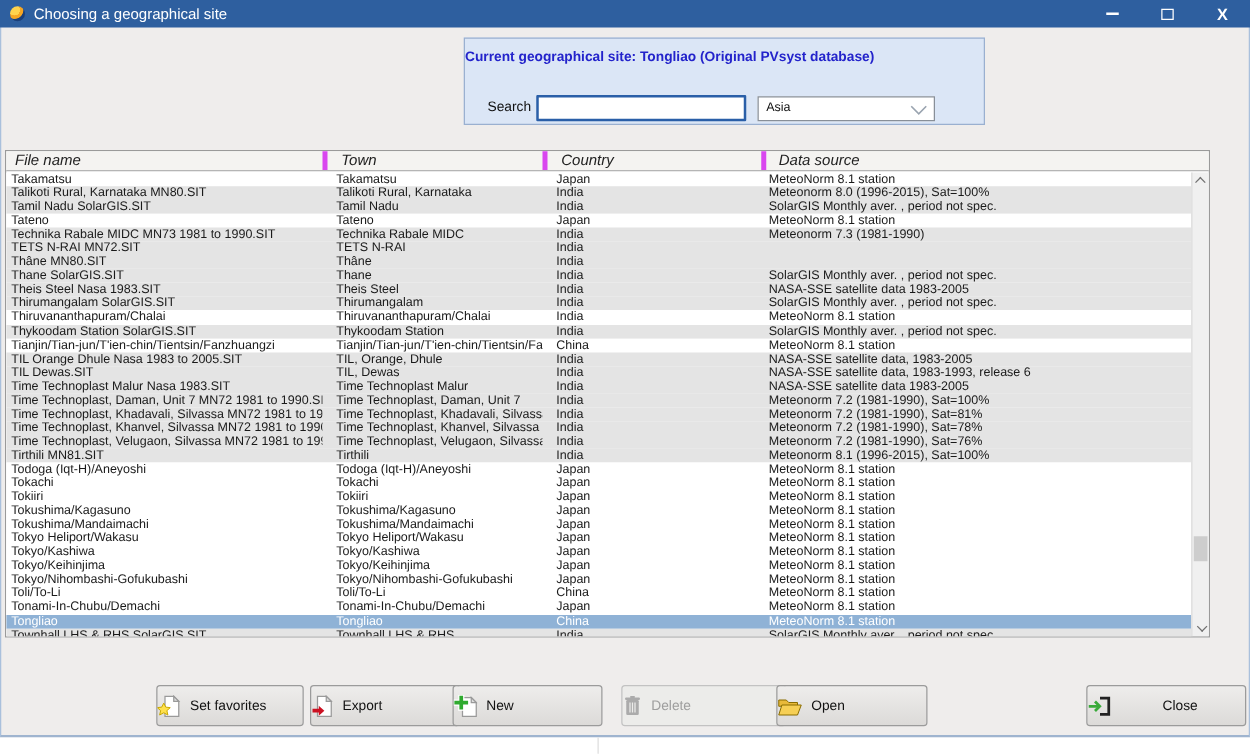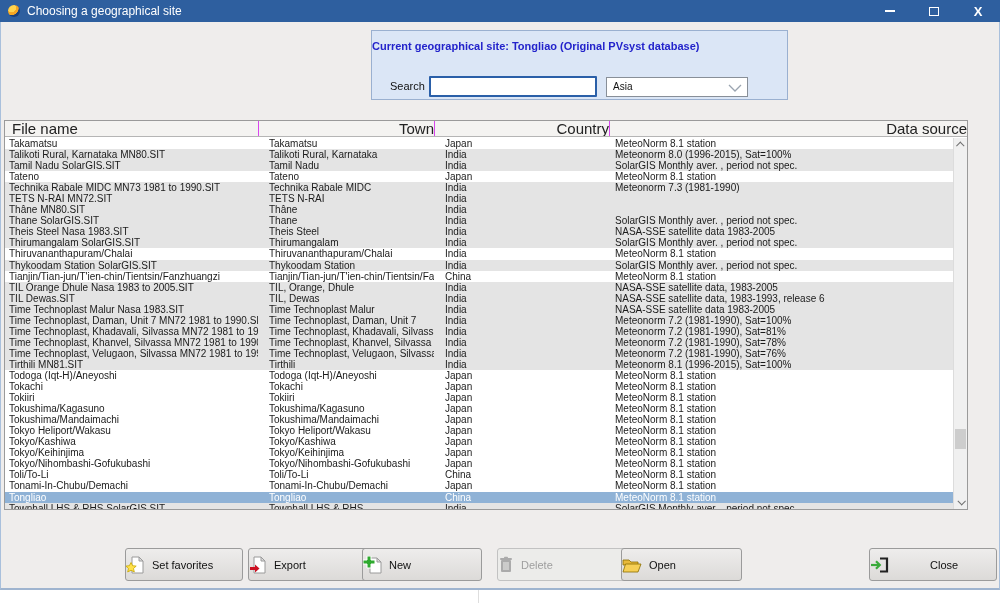--- a/index.html
+++ b/index.html
@@ -28,22 +28,22 @@
                   border:2px solid #2a5fa8; background:#fff; font-size:11px; padding:0 4px; outline:none; border-radius:1px; }
   .region-dd { position:absolute; left:234px; top:1px; width:142px; height:20px; background:#fff;
                border:1px solid #888f98; font-size:10px; line-height:18px; padding-left:6px; color:#111; }
   .dd-chevron { position:absolute; right:5px; top:6px; width:14px; height:8px; }
 
   
   .table-wrap { position:absolute; left:3px; top:120px; width:964px; height:390px;
                 border:1px solid #9a9a9a; background:#fff; }
   .thead { position:absolute; left:0; top:0; right:0; height:16px; background:#f4f3f1;
            border-bottom:1px solid #b5b5b5; display:flex; }
-  .th { font-size:15px; line-height:15px; color:#222; white-space:nowrap; overflow:hidden; }
-  .th + .th { border-left:1px solid #d946ef;text-align:right; }
+  .th { font-size:12px; line-height:15px; color:#222; white-space:nowrap; overflow:hidden;font-style:italic; }
+  .th + .th { border-left:4px solid #d946ef; }
   .th-file   { width:253px; padding-left:7px; }
   .th-town   { width:176px; padding-left:11px; }
   .th-country{ width:175px; padding-left:11px; }
   .th-source { flex:1; padding-left:10px; }
 
   .tlist { position:absolute; left:0; top:17px; right:14px; bottom:0; overflow:hidden; background:#fff; }
   .trow { display:flex; height:11.05px; background:#fff; }
   .trow.shaded { background:#e4e4e4; }
   .trow.selected { background:#8fb2d6; }
   .trow.selected .cell { color:#fff; }

